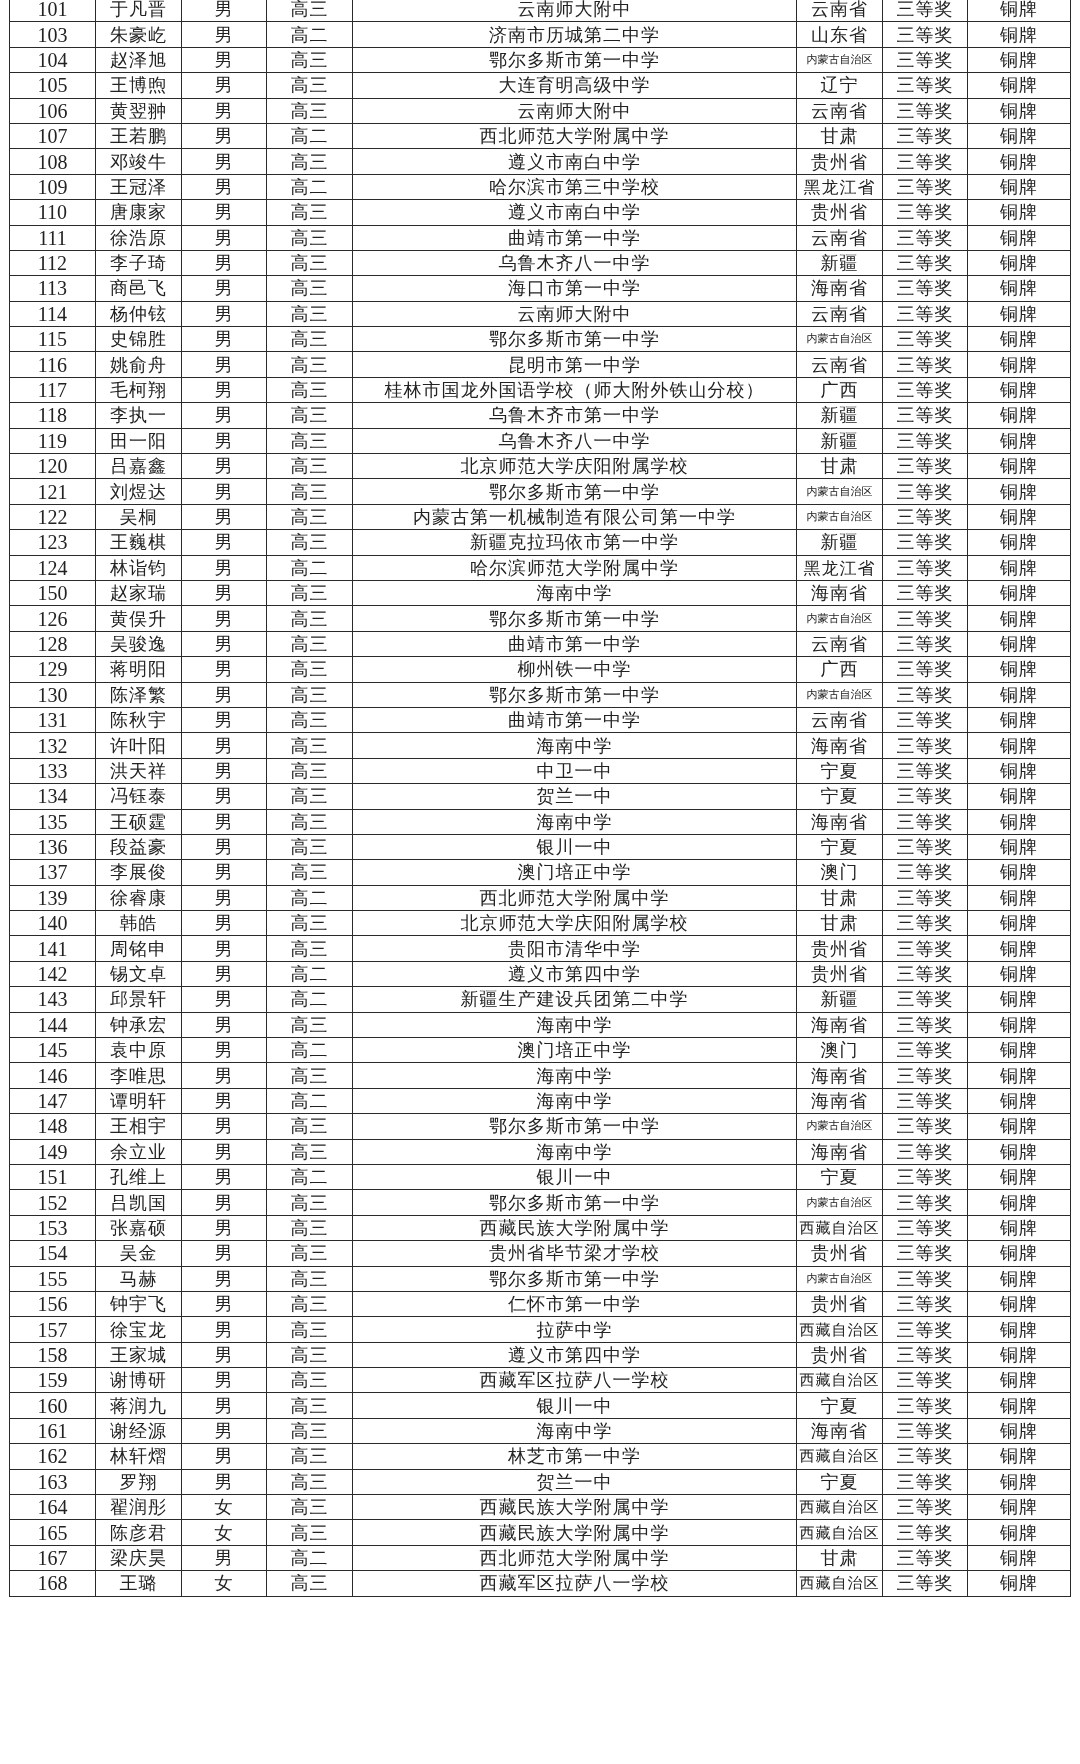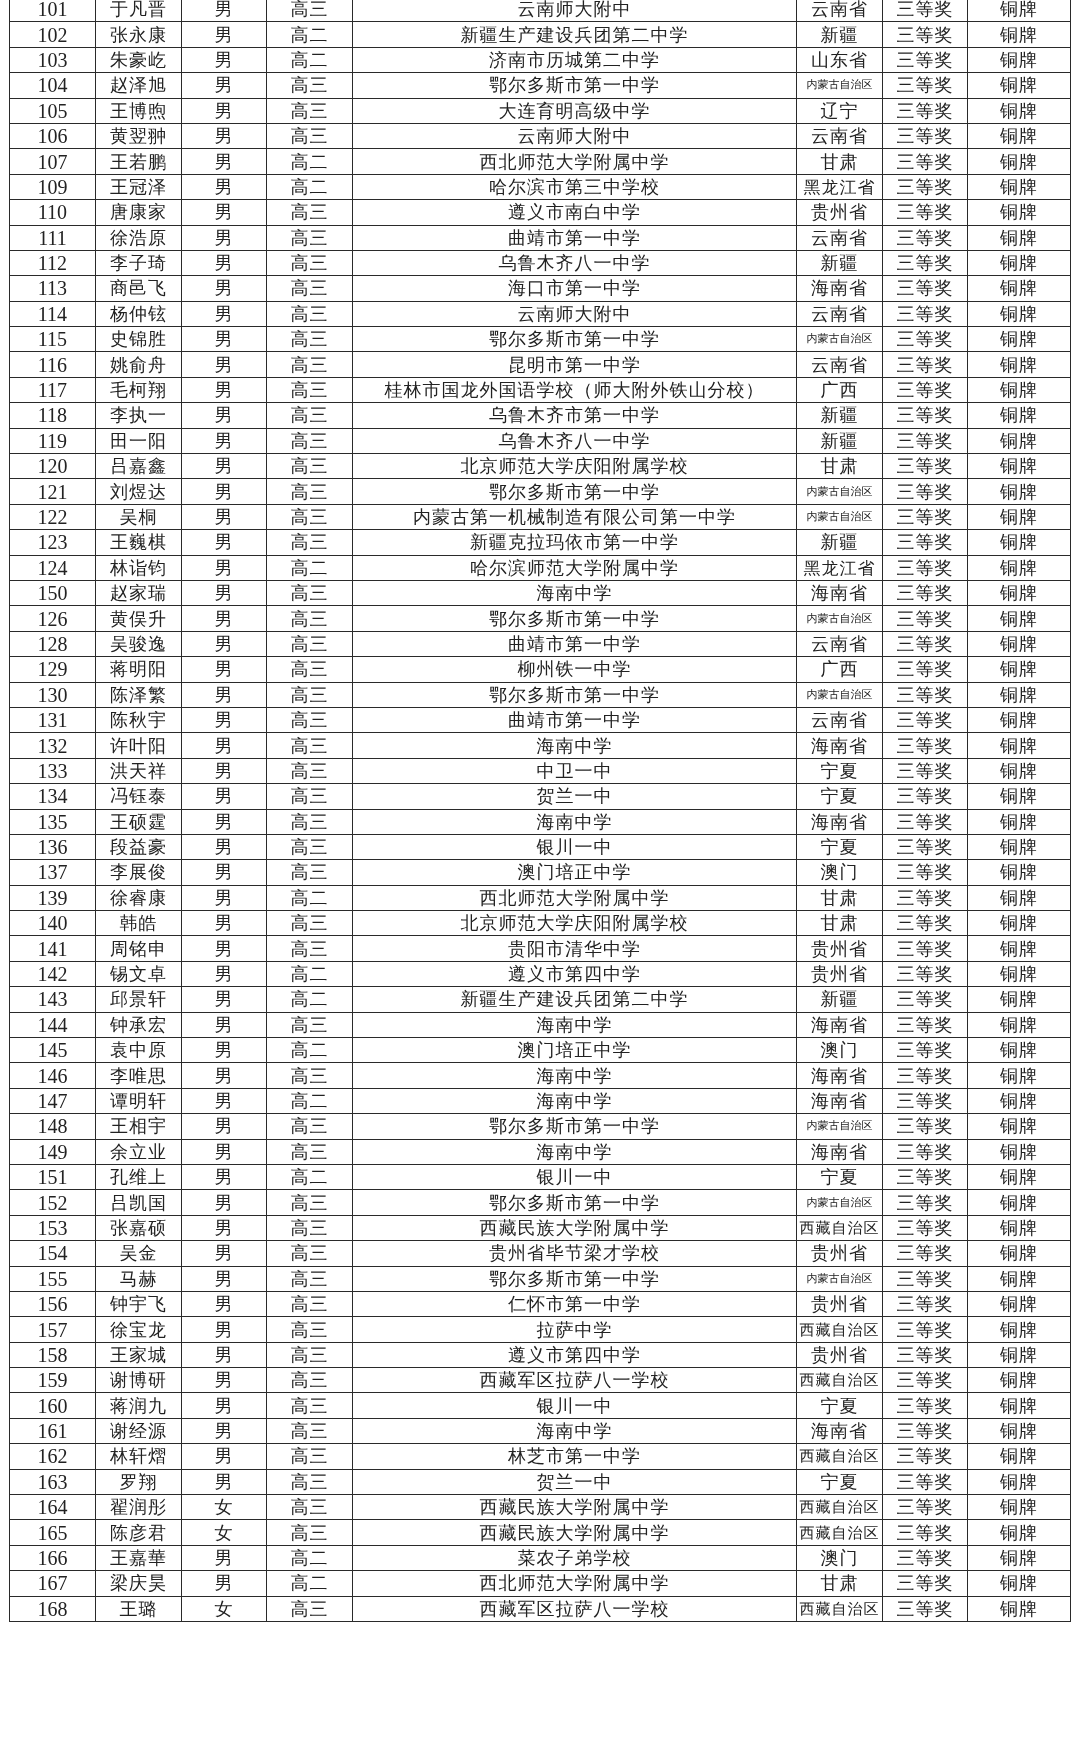--- a/index.html
+++ b/index.html
@@ -36,30 +36,20 @@
           <td class="num">101</td>
           <td class="cjk">于凡晋</td>
           <td class="cjk">男</td>
           <td class="cjk">高三</td>
           <td class="cjk">云南师大附中</td>
           <td class="cjk">云南省</td>
           <td class="cjk">三等奖</td>
           <td class="cjk">铜牌</td>
         </tr>
         <tr>
-          <td class="num">102</td>
-          <td class="cjk">张永康</td>
-          <td class="cjk">男</td>
-          <td class="cjk">高二</td>
-          <td class="cjk">新疆生产建设兵团第二中学</td>
-          <td class="cjk">新疆</td>
-          <td class="cjk">三等奖</td>
-          <td class="cjk">铜牌</td>
-        </tr>
-        <tr>
           <td class="num">103</td>
           <td class="cjk">朱豪屹</td>
           <td class="cjk">男</td>
           <td class="cjk">高二</td>
           <td class="cjk">济南市历城第二中学</td>
           <td class="cjk">山东省</td>
           <td class="cjk">三等奖</td>
           <td class="cjk">铜牌</td>
         </tr>
         <tr>
@@ -92,20 +82,30 @@
           <td class="cjk">三等奖</td>
           <td class="cjk">铜牌</td>
         </tr>
         <tr>
           <td class="num">107</td>
           <td class="cjk">王若鹏</td>
           <td class="cjk">男</td>
           <td class="cjk">高二</td>
           <td class="cjk">西北师范大学附属中学</td>
           <td class="cjk">甘肃</td>
+          <td class="cjk">三等奖</td>
+          <td class="cjk">铜牌</td>
+        </tr>
+        <tr>
+          <td class="num">108</td>
+          <td class="cjk">邓竣牛</td>
+          <td class="cjk">男</td>
+          <td class="cjk">高三</td>
+          <td class="cjk">遵义市南白中学</td>
+          <td class="cjk">贵州省</td>
           <td class="cjk">三等奖</td>
           <td class="cjk">铜牌</td>
         </tr>
         <tr>
           <td class="num">109</td>
           <td class="cjk">王冠泽</td>
           <td class="cjk">男</td>
           <td class="cjk">高二</td>
           <td class="cjk">哈尔滨市第三中学校</td>
           <td class="cjk" style="font-size: 17px;">黑龙江省</td>
@@ -632,30 +632,20 @@
           <td class="cjk">三等奖</td>
           <td class="cjk">铜牌</td>
         </tr>
         <tr>
           <td class="num">165</td>
           <td class="cjk">陈彦君</td>
           <td class="cjk">女</td>
           <td class="cjk">高三</td>
           <td class="cjk">西藏民族大学附属中学</td>
           <td class="cjk" style="font-size: 15px;">西藏自治区</td>
-          <td class="cjk">三等奖</td>
-          <td class="cjk">铜牌</td>
-        </tr>
-        <tr>
-          <td class="num">166</td>
-          <td class="cjk">王嘉華</td>
-          <td class="cjk">男</td>
-          <td class="cjk">高二</td>
-          <td class="cjk">菜农子弟学校</td>
-          <td class="cjk">澳门</td>
           <td class="cjk">三等奖</td>
           <td class="cjk">铜牌</td>
         </tr>
         <tr>
           <td class="num">167</td>
           <td class="cjk">梁庆昊</td>
           <td class="cjk">男</td>
           <td class="cjk">高二</td>
           <td class="cjk">西北师范大学附属中学</td>
           <td class="cjk">甘肃</td>

